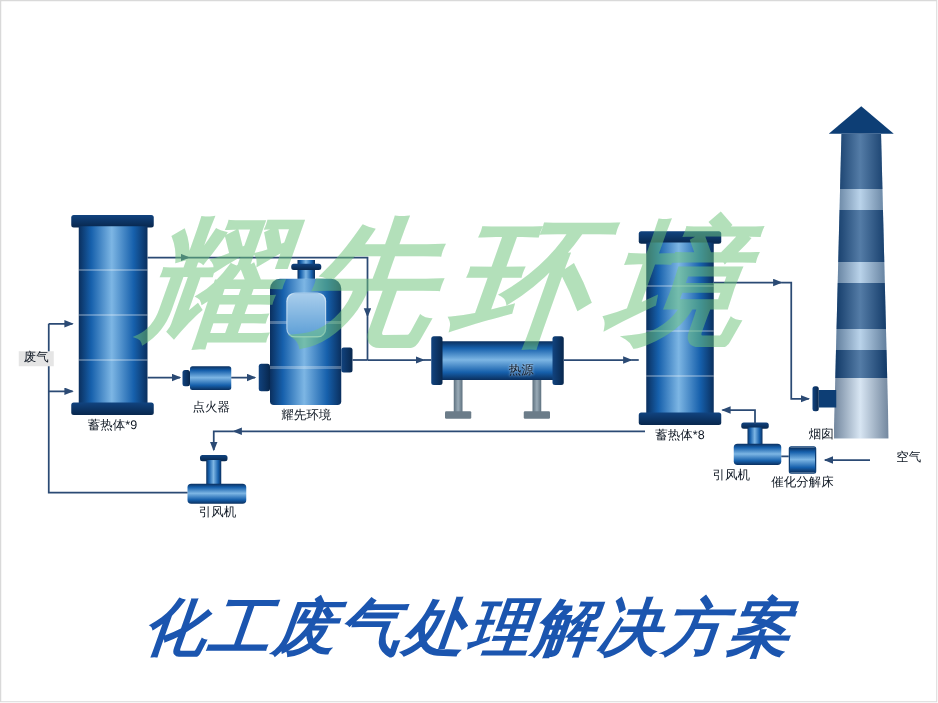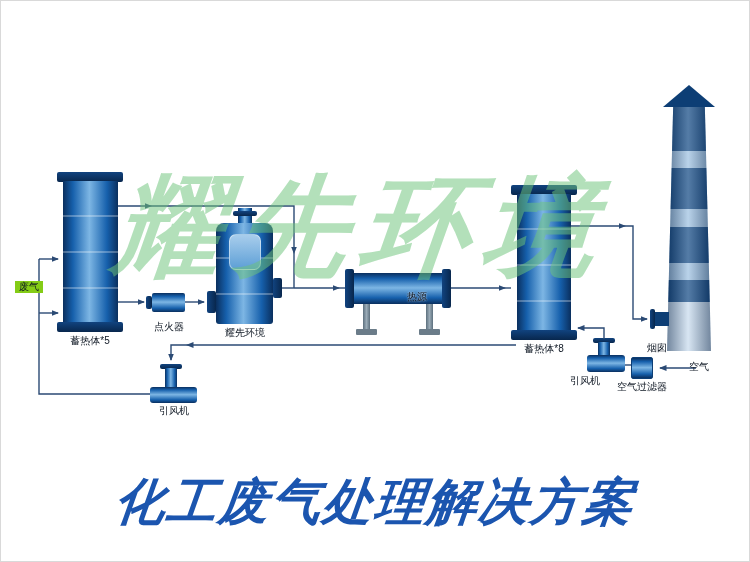--- a/index.html
+++ b/index.html
@@ -109,29 +109,29 @@
       <path d="M630,364 H624"></path>
       <path d="M603,338 V327 H577" marker-end="url(#ah)"></path>
       <path d="M515,344 H186" marker-end="url(#ah)"></path>
       <path d="M186,344 H170 V359" marker-end="url(#ah)"></path>
       <path d="M149,393 H38 V258"></path>
       <path d="M38,258 H57" marker-end="url(#ah)"></path>
       <path d="M38,312 H57" marker-end="url(#ah)"></path>
     </g>
   </svg>
 
-  <div class="lbl" style="left:14px;top:280px;width:28px;background:#84cc16">废气</div>
-  <div class="lbl" style="left:58px;top:334px;width:62px">蓄热体*5</div>
+  <div class="lbl" style="left:14px;top:280px;width:28px;background:#e5e5e5">废气</div>
+  <div class="lbl" style="left:58px;top:334px;width:62px">蓄热体*9</div>
   <div class="lbl" style="left:148px;top:320px;width:40px">点火器</div>
   <div class="lbl" style="left:212px;top:326px;width:64px">耀先环境</div>
   <div class="lbl" style="left:396px;top:290px;width:40px;text-shadow:0 0 2px #fff">热源</div>
   <div class="lbl" style="left:512px;top:342px;width:62px">蓄热体*8</div>
   <div class="lbl" style="left:151px;top:404px;width:44px">引风机</div>
   <div class="lbl" style="left:564px;top:374px;width:40px">引风机</div>
-  <div class="lbl" style="left:611px;top:380px;width:60px">空气过滤器</div>
-  <div class="lbl" style="left:684px;top:360px;width:28px">空气</div>
+  <div class="lbl" style="left:611px;top:380px;width:60px">催化分解床</div>
+  <div class="lbl" style="left:712px;top:360px;width:28px">空气</div>
   <div class="lbl" style="left:641px;top:341px;width:30px;text-shadow:0 0 2px #fff">烟囱</div>
 
   <div class="watermark">耀先环境</div>
 
   <div class="title">化工废气处理解决方案</div>
 
 </div>
 
 </body></html>

